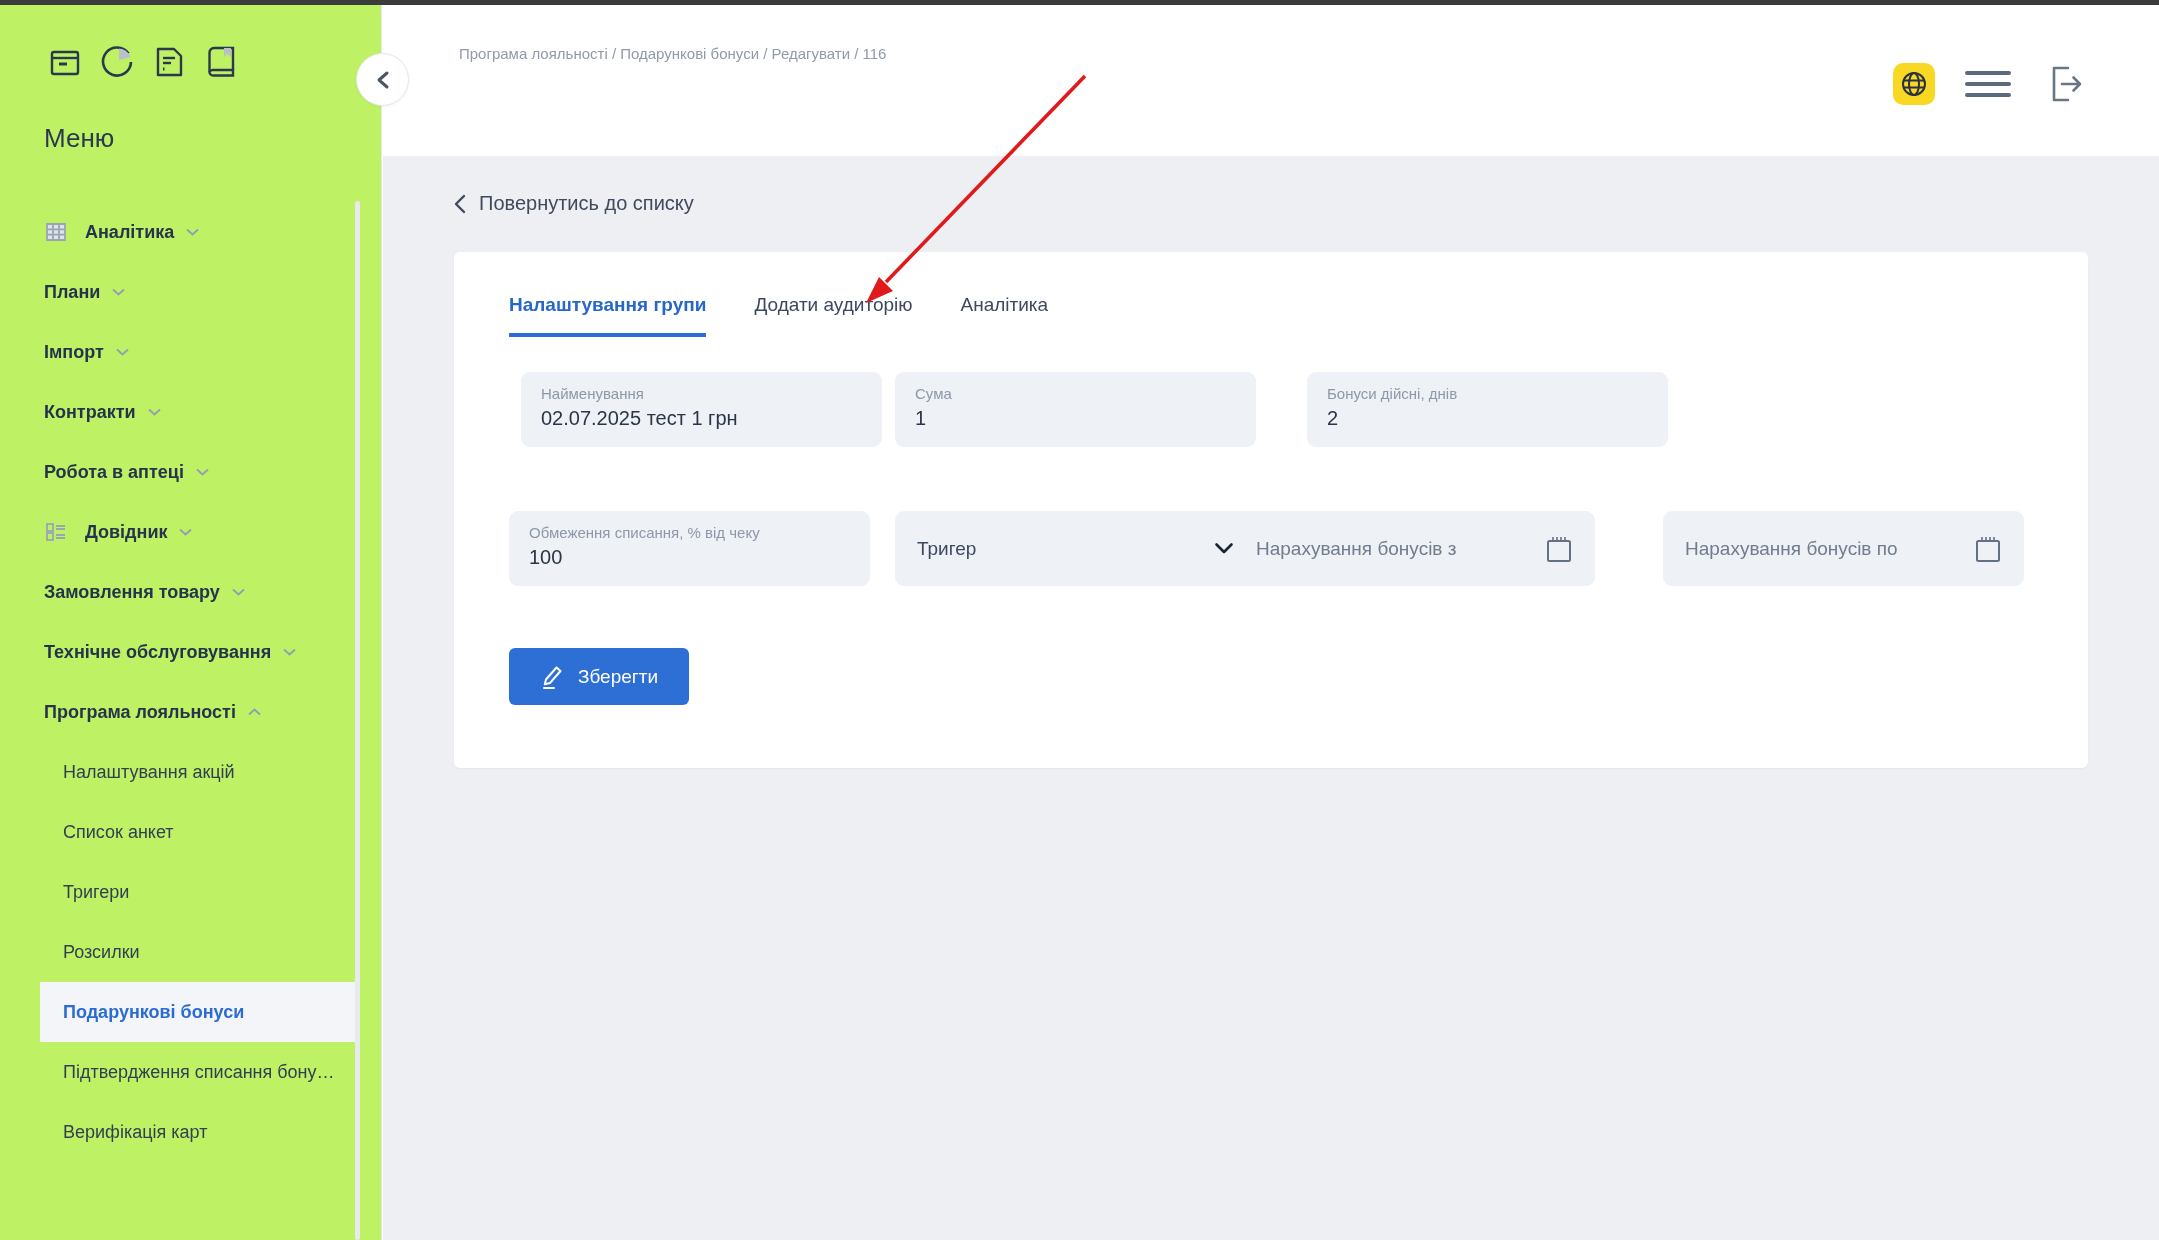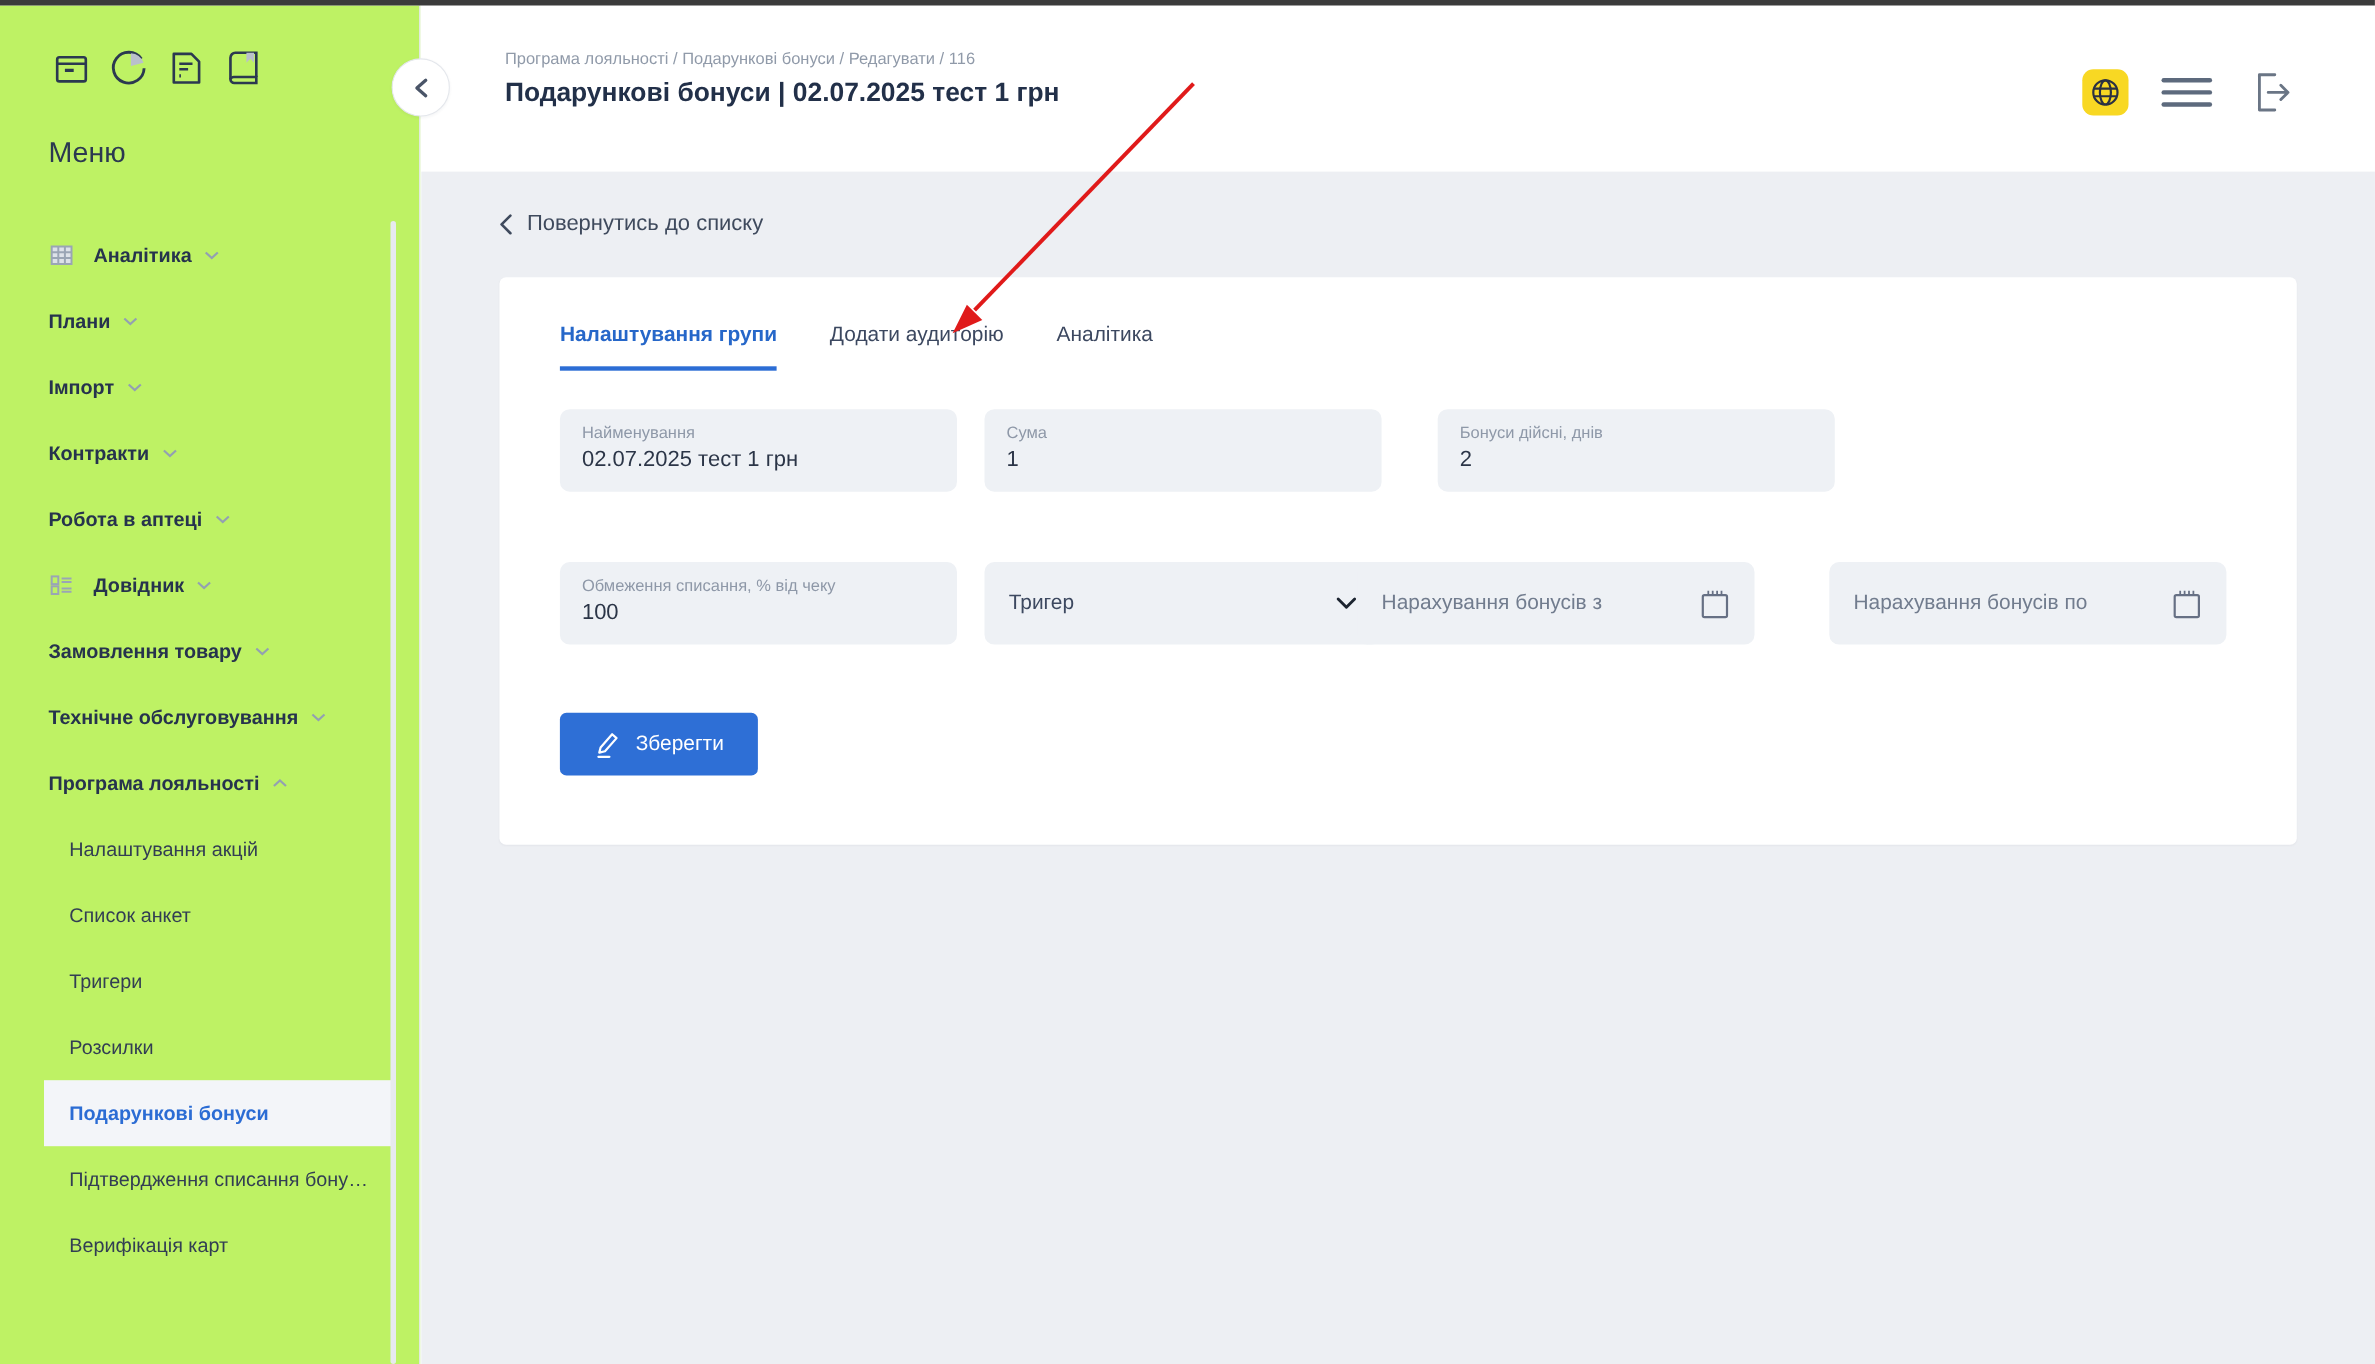--- a/index.html
+++ b/index.html
@@ -222,21 +222,20 @@
   </div>
 
   <div class="collapse-btn">
     <svg width="16" height="20" viewBox="0 0 16 20" fill="none" stroke="#4a5568" stroke-width="3" stroke-linecap="round" stroke-linejoin="round">
       <path d="M12 3 L4 10 L12 17"></path>
     </svg>
   </div>
 
   <div class="topbar">
     <div class="breadcrumb">Програма лояльності / Подарункові бонуси / Редагувати / 116</div>
-    <div class="page-title">Подарункові бонуси | 02.07.2025 тест 1 грн</div>
     <div class="hdr-actions">
       <div class="globe-btn">
         <svg width="28" height="28" viewBox="0 0 28 28" fill="none" stroke="#2b3142" stroke-width="2">
           <circle cx="14" cy="14" r="11"></circle>
           <ellipse cx="14" cy="14" rx="5" ry="11"></ellipse>
           <path d="M3.5 10.5 H24.5 M3.5 17.5 H24.5"></path>
         </svg>
       </div>
       <div class="burger">
         <span></span>
@@ -260,21 +259,21 @@
       <span>Повернутись до списку</span>
     </div>
 
     <div class="card">
       <div class="tabs">
         <div class="tab active">Налаштування групи</div>
         <div class="tab">Додати аудиторію</div>
         <div class="tab">Аналітика</div>
       </div>
 
-      <div class="field" style="left:55px; top:120px;">
+      <div class="field" style="left:67px; top:120px;">
         <div class="f-label">Найменування</div>
         <div class="f-value">02.07.2025 тест 1 грн</div>
       </div>
       <div class="field" style="left:441px; top:120px;">
         <div class="f-label">Сума</div>
         <div class="f-value">1</div>
       </div>
       <div class="field" style="left:825px; top:120px;margin-left:28px;">
         <div class="f-label">Бонуси дійсні, днів</div>
         <div class="f-value">2</div>

